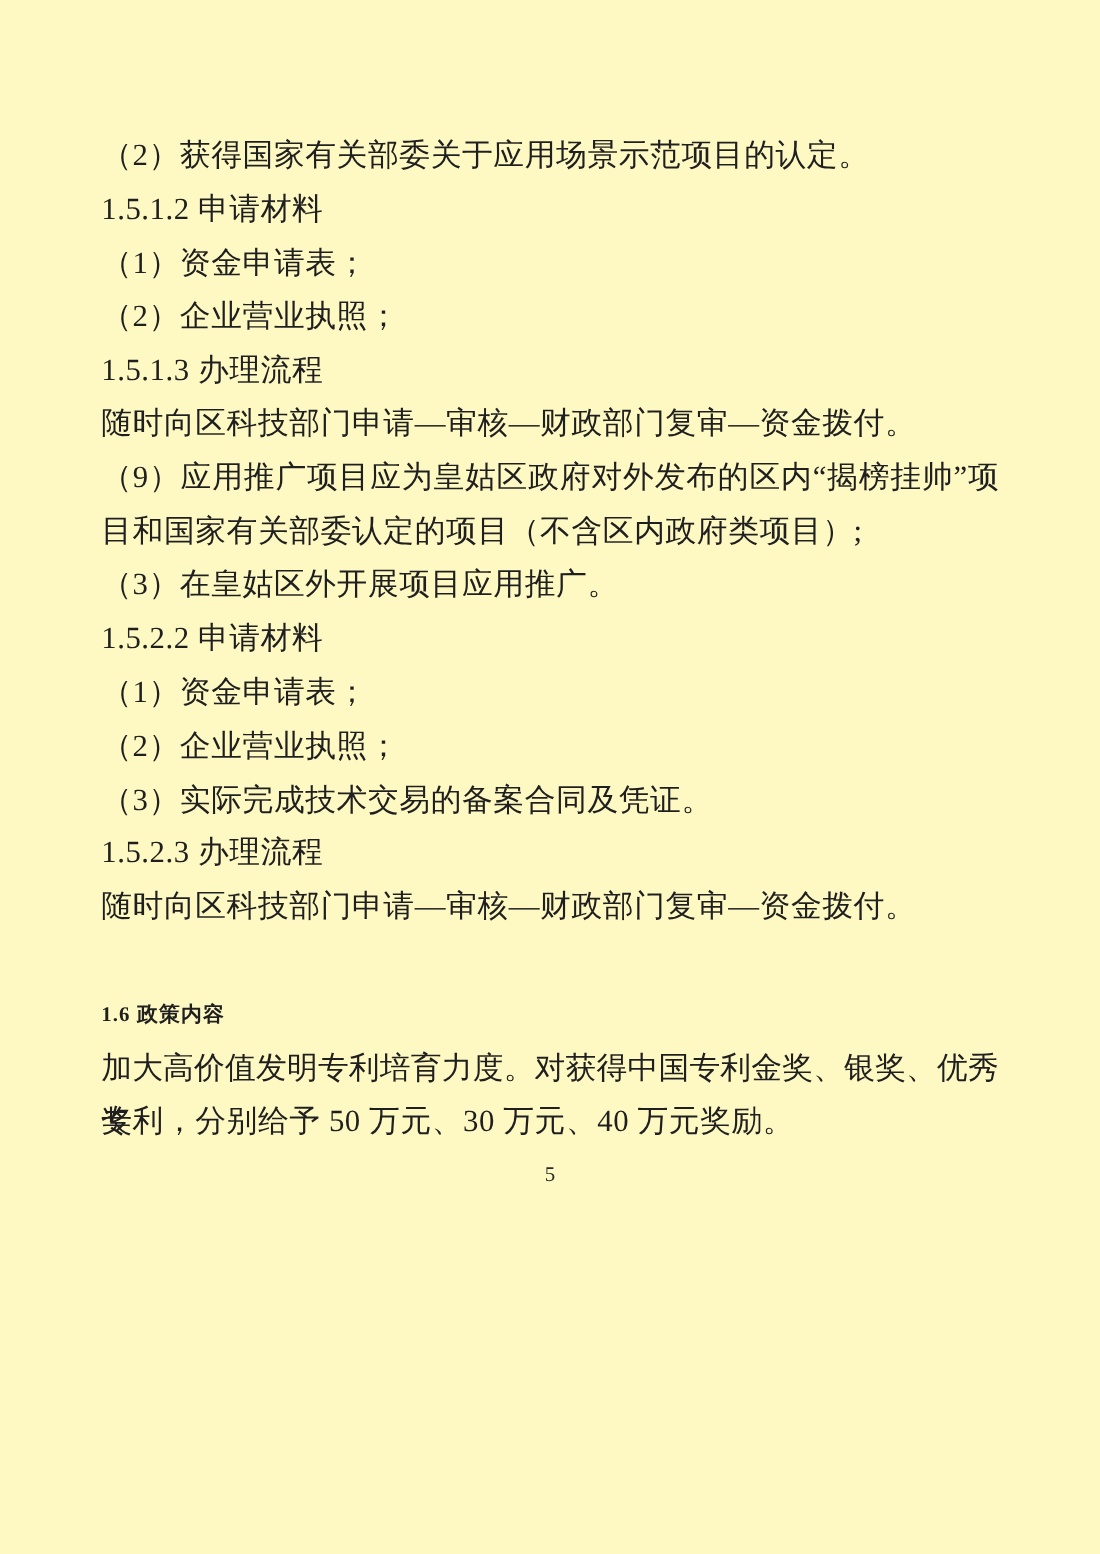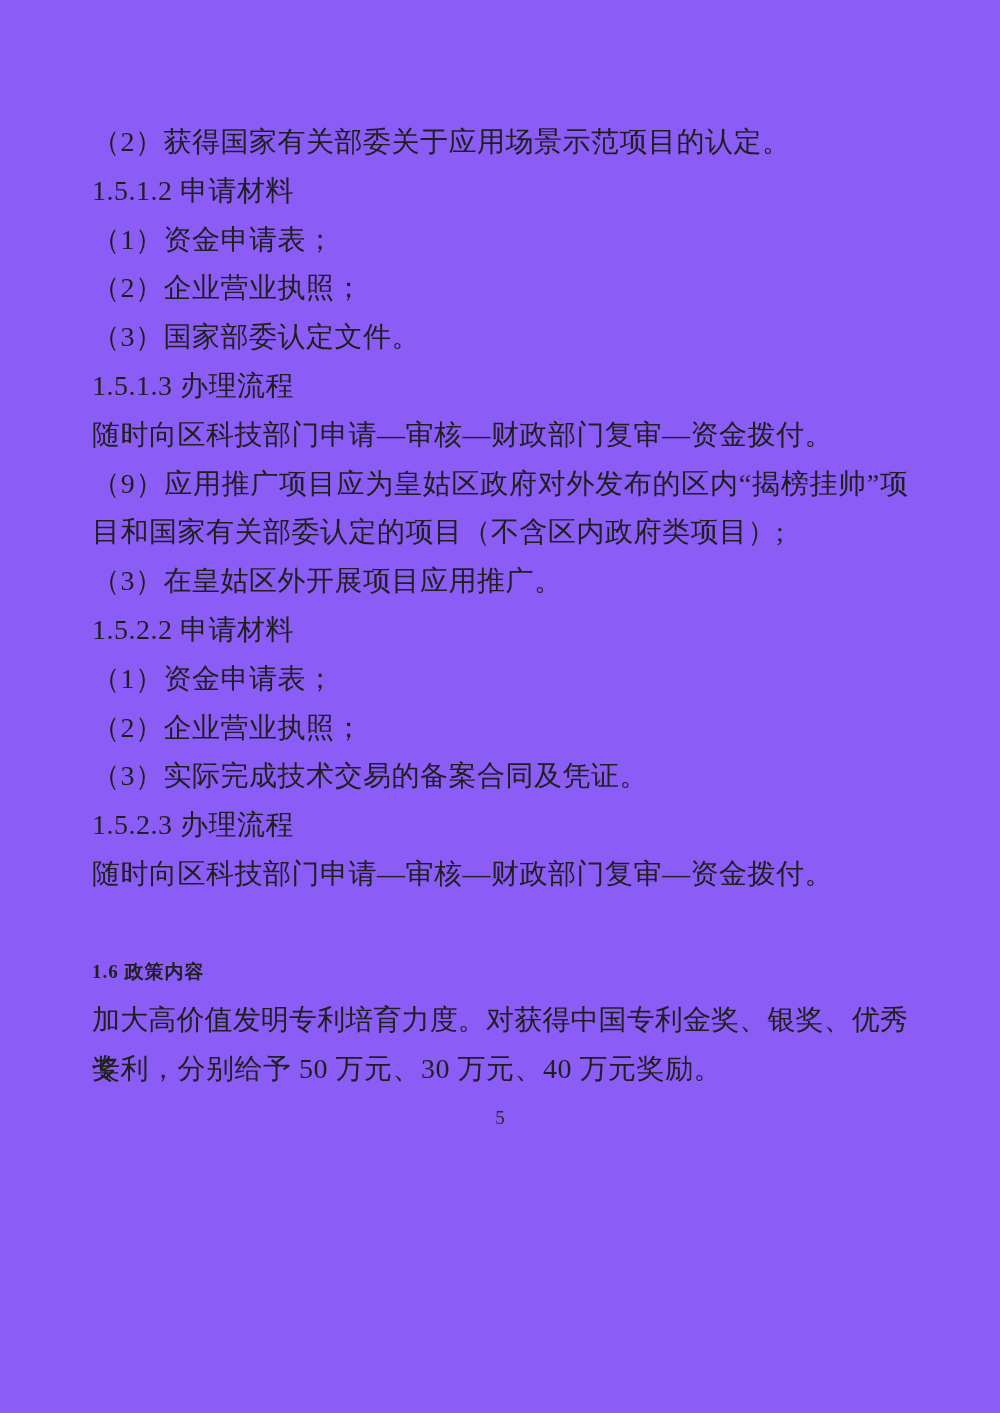--- a/index.html
+++ b/index.html
@@ -2,21 +2,21 @@
 <html><head>
 <meta charset="utf-8">
 <style>
   * { margin: 0; padding: 0; box-sizing: border-box; }
   html, body { background: #e9e9e9; }
   .page {
     position: relative;
     width: 1000px;
     height: 1413px;
     margin: 0 auto;
-    background: #8b5cf6;
+    background: #fef9c3;
     font-family: "Liberation Serif", "DejaVu Serif", serif;
     color: #1f1f1f;
     overflow: hidden;
   }
   .content {
     position: absolute;
     top: 118px;
     left: 92px;
     width: 816px;
   }
@@ -50,21 +50,20 @@
 </style>
 </head>
 <body>
 
 <div class="page">
   <div class="content">
     <div class="line">（2）获得国家有关部委关于应用场景示范项目的认定。</div>
     <div class="line">1.5.1.2 申请材料</div>
     <div class="line">（1）资金申请表；</div>
     <div class="line">（2）企业营业执照；</div>
-    <div class="line">（3）国家部委认定文件。</div>
     <div class="line">1.5.1.3 办理流程</div>
     <div class="line">随时向区科技部门申请—审核—财政部门复审—资金拨付。</div>
     <div class="line justify">（9）应用推广项目应为皇姑区政府对外发布的区内“揭榜挂帅”项</div>
     <div class="line">目和国家有关部委认定的项目（不含区内政府类项目）;</div>
     <div class="line">（3）在皇姑区外开展项目应用推广。</div>
     <div class="line">1.5.2.2 申请材料</div>
     <div class="line">（1）资金申请表；</div>
     <div class="line">（2）企业营业执照；</div>
     <div class="line">（3）实际完成技术交易的备案合同及凭证。</div>
     <div class="line">1.5.2.3 办理流程</div>

